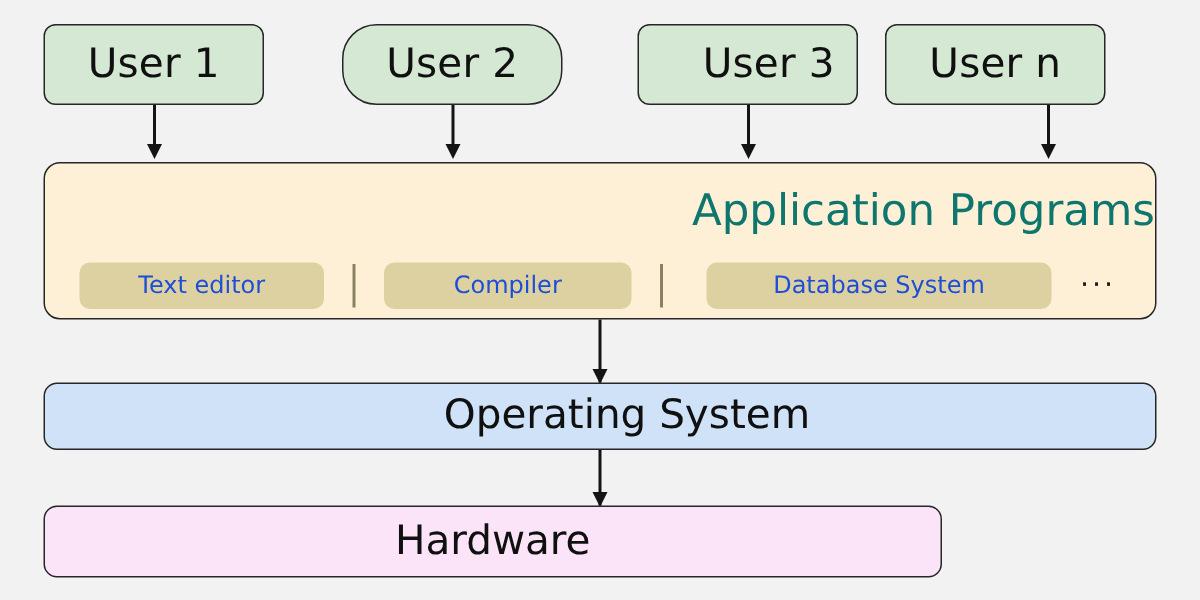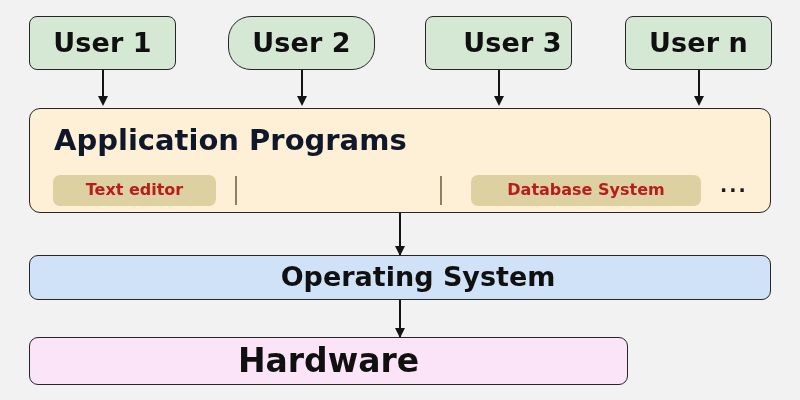--- a/index.html
+++ b/index.html
@@ -27,77 +27,75 @@
     position: absolute;
     box-sizing: border-box;
     border: 1.6px solid #262626;
     border-radius: 9px;
     display: flex;
     align-items: center;
     justify-content: center;
     color: #101010;
     text-align: center;
     line-height: 1.05;
-    font-weight: bold;
   }
 
   
   .user-node {
     top: 16px;
     height: 54px;
     width: 147px;
     background: #d5e8d4;
     border-radius: 8px;
     font-size: 27px;
     letter-spacing: 0.1px;
   }
   #user-node-1 { left: 29px; }
   #user-node-2 { left: 228px; border-radius: 23px; }
   #user-node-3 { left: 425px; padding-left: 28px; }
-  #user-node-n { left: 625px; }
+  #user-node-n { left: 590px; }
 
   
   #application-node {
     left: 29px;
     top: 108px;
     width: 742px;
     height: 105px;
     background: #fdf0d6;
     border-radius: 11px;
     display: block;
   }
   #application-title {
     position: absolute;
     left: 0;
     right: 0;
     top: 17px;
-    text-align: left;
+    text-align: right;
     font-size: 29px;
-    color: #0f172a;
+    color: #0f766e;
     line-height: 1;
-    margin-left: 24px;
   }
   #application-chip-row {
     position: absolute;
     left: 0;
     right: 0;
     top: 66px;
     height: 34px;
   }
   .app-chip {
     position: absolute;
     top: 0;
     height: 31px;
     background: #ded1a1;
     border-radius: 7px;
     display: flex;
     align-items: center;
     justify-content: center;
     font-size: 16px;
-    color: #b91c1c;
+    color: #1d4ed8;
     box-sizing: border-box;
   }
   #app-chip-text-editor      { left: 23px;  width: 163px; }
   #app-chip-compiler         { left: 226px; width: 165px; }
   #app-chip-database-system  { left: 441px; width: 230px; }
 
   .chip-divider {
     position: absolute;
     top: 1px;
     width: 2px;
@@ -133,21 +131,21 @@
   }
 
   
   #hardware-node {
     left: 29px;
     top: 337px;
     width: 599px;
     height: 48px;
     background: #fce4f8;
     border-radius: 9px;
-    font-size: 33px;
+    font-size: 27px;
   }
 
   
   .arrow {
     position: absolute;
   }
   .arrow-line {
     position: absolute;
     left: 0;
     top: 0;
@@ -210,20 +208,23 @@
     <div id="application-title">Application Programs</div>
 
     <div id="application-chip-row">
 
       <div class="app-chip" id="app-chip-text-editor">
         <span>Text editor</span>
       </div>
 
       <div class="chip-divider" id="chip-divider-1"></div>
 
+      <div class="app-chip" id="app-chip-compiler">
+        <span>Compiler</span>
+      </div>
 
       <div class="chip-divider" id="chip-divider-2"></div>
 
       <div class="app-chip" id="app-chip-database-system">
         <span>Database System</span>
       </div>
 
       <div id="app-chip-ellipsis">···</div>
     </div>
   </div>

